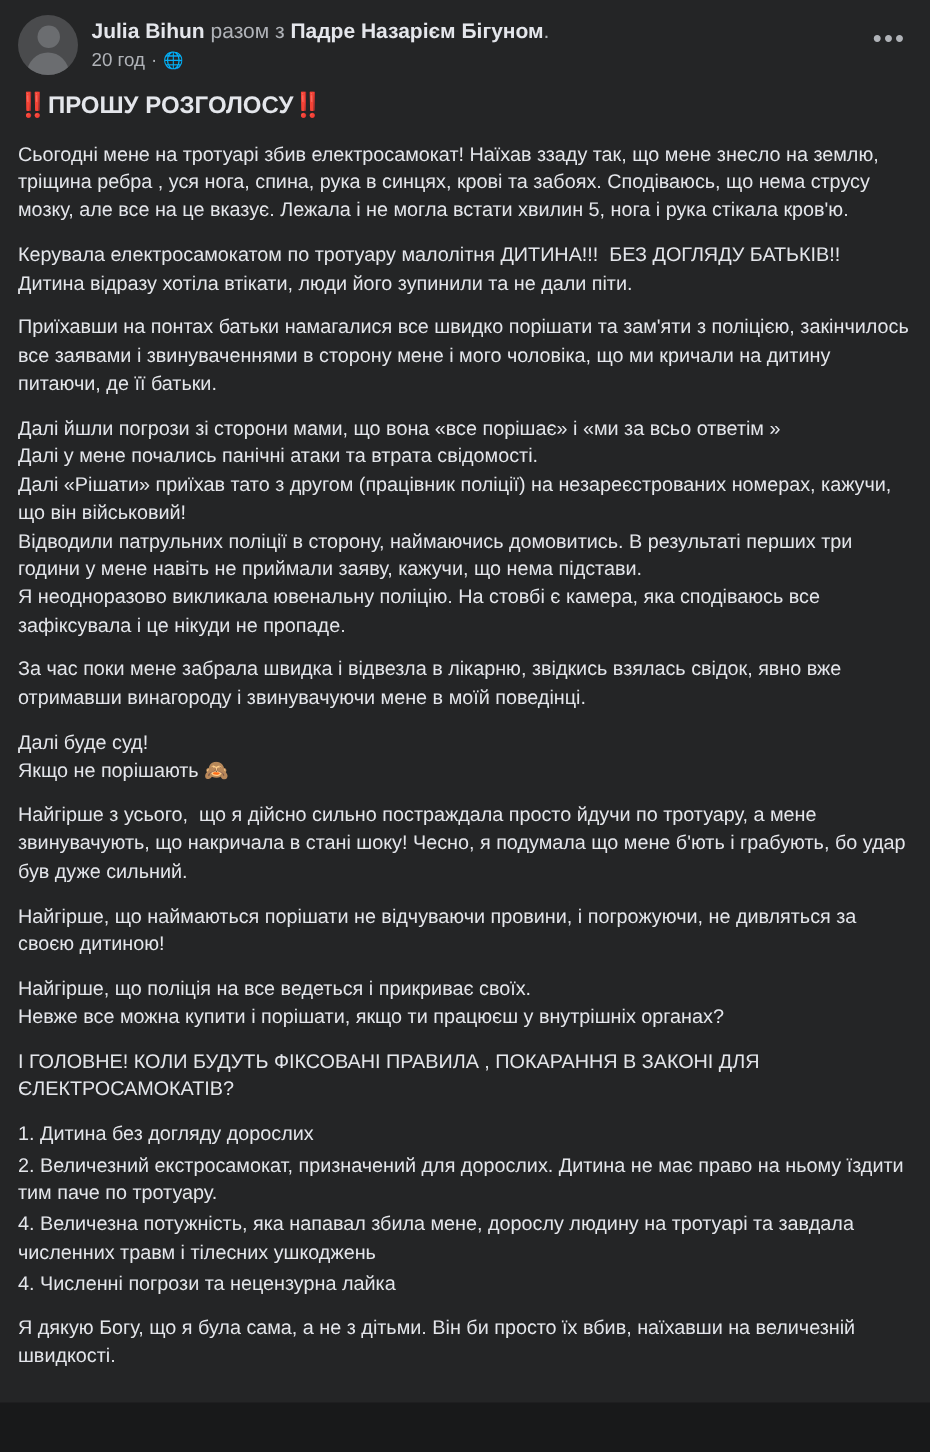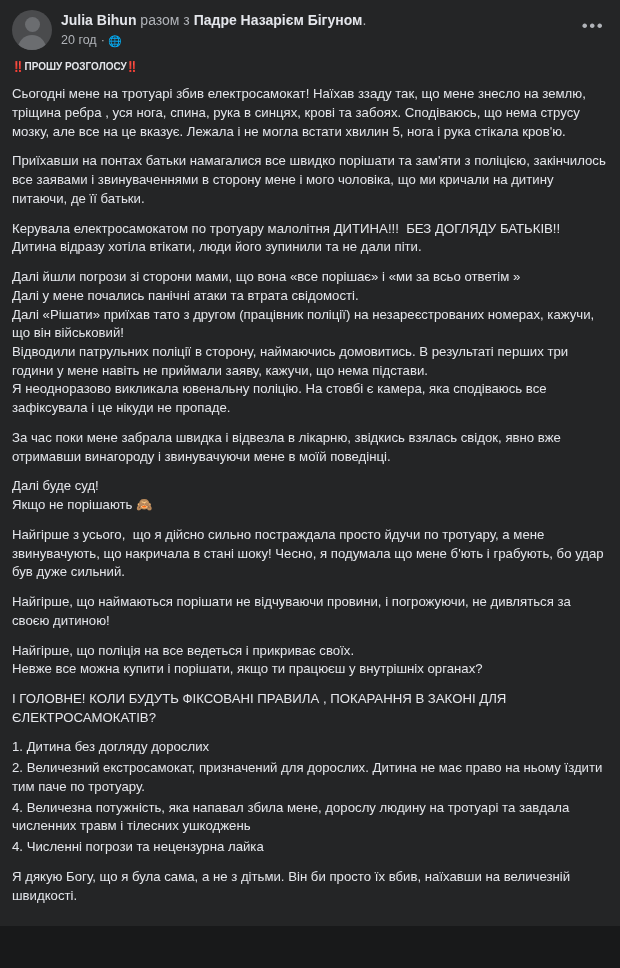--- a/index.html
+++ b/index.html
@@ -121,21 +121,21 @@
   }
   .post-body p.tight {
     margin-bottom: 0;
   }
   .post-body p.bold {
     font-weight: normal;
   }
   .lead-line {
     font-weight: bold;
     margin: 0 0 11px 0;
-    font-size: 10px;
+    font-size: 16px;
   }
   .spacer-sm { height: 2px; }
 </style>
 </head>
 <body>
 
 <div class="post">
 
   <div class="post-header">
     <div class="avatar"></div>
@@ -150,22 +150,22 @@
         <span class="dot-sep">·</span>
         <span class="globe-icon">🌐</span>
       </div>
     </div>
     <div class="more-btn">•••</div>
   </div>
 
   <div class="post-body">
     <p class="lead-line">‼️ПРОШУ РОЗГОЛОСУ‼️</p>
     <p>Сьогодні мене на тротуарі збив електросамокат! Наїхав ззаду так, що мене знесло на землю, тріщина ребра , уся нога, спина, рука в синцях, крові та забоях. Сподіваюсь, що нема струсу мозку, але все на це вказує. Лежала і не могла встати хвилин 5, нога і рука стікала кров'ю.</p>
+    <p>Керувала електросамокатом по тротуару малолітня ДИТИНА!!!  БЕЗ ДОГЛЯДУ БАТЬКІВ!!  Дитина відразу хотіла втікати, люди його зупинили та не дали піти.</p>
     <p>Приїхавши на понтах батьки намагалися все швидко порішати та зам'яти з поліцією, закінчилось все заявами і звинуваченнями в сторону мене і мого чоловіка, що ми кричали на дитину питаючи, де її батьки.</p>
-    <p>Керувала електросамокатом по тротуару малолітня ДИТИНА!!!  БЕЗ ДОГЛЯДУ БАТЬКІВ!!  Дитина відразу хотіла втікати, люди його зупинили та не дали піти.</p>
     <p>Далі йшли погрози зі сторони мами, що вона «все порішає» і «ми за всьо ответім »
 Далі у мене почались панічні атаки та втрата свідомості.
 Далі «Рішати» приїхав тато з другом (працівник поліції) на незареєстрованих номерах, кажучи, що він військовий!
 Відводили патрульних поліції в сторону, наймаючись домовитись. В результаті перших три години у мене навіть не приймали заяву, кажучи, що нема підстави.
 Я неодноразово викликала ювенальну поліцію. На стовбі є камера, яка сподіваюсь все зафіксувала і це нікуди не пропаде.</p>
     <p>За час поки мене забрала швидка і відвезла в лікарню, звідкись взялась свідок, явно вже отримавши винагороду і звинувачуючи мене в моїй поведінці.</p>
     <p>Далі буде суд!
 Якщо не порішають 🙈</p>
     <p>Найгірше з усього,  що я дійсно сильно постраждала просто йдучи по тротуару, а мене звинувачують, що накричала в стані шоку! Чесно, я подумала що мене б'ють і грабують, бо удар був дуже сильний.</p>
     <p>Найгірше, що наймаються порішати не відчуваючи провини, і погрожуючи, не дивляться за своєю дитиною!</p>

